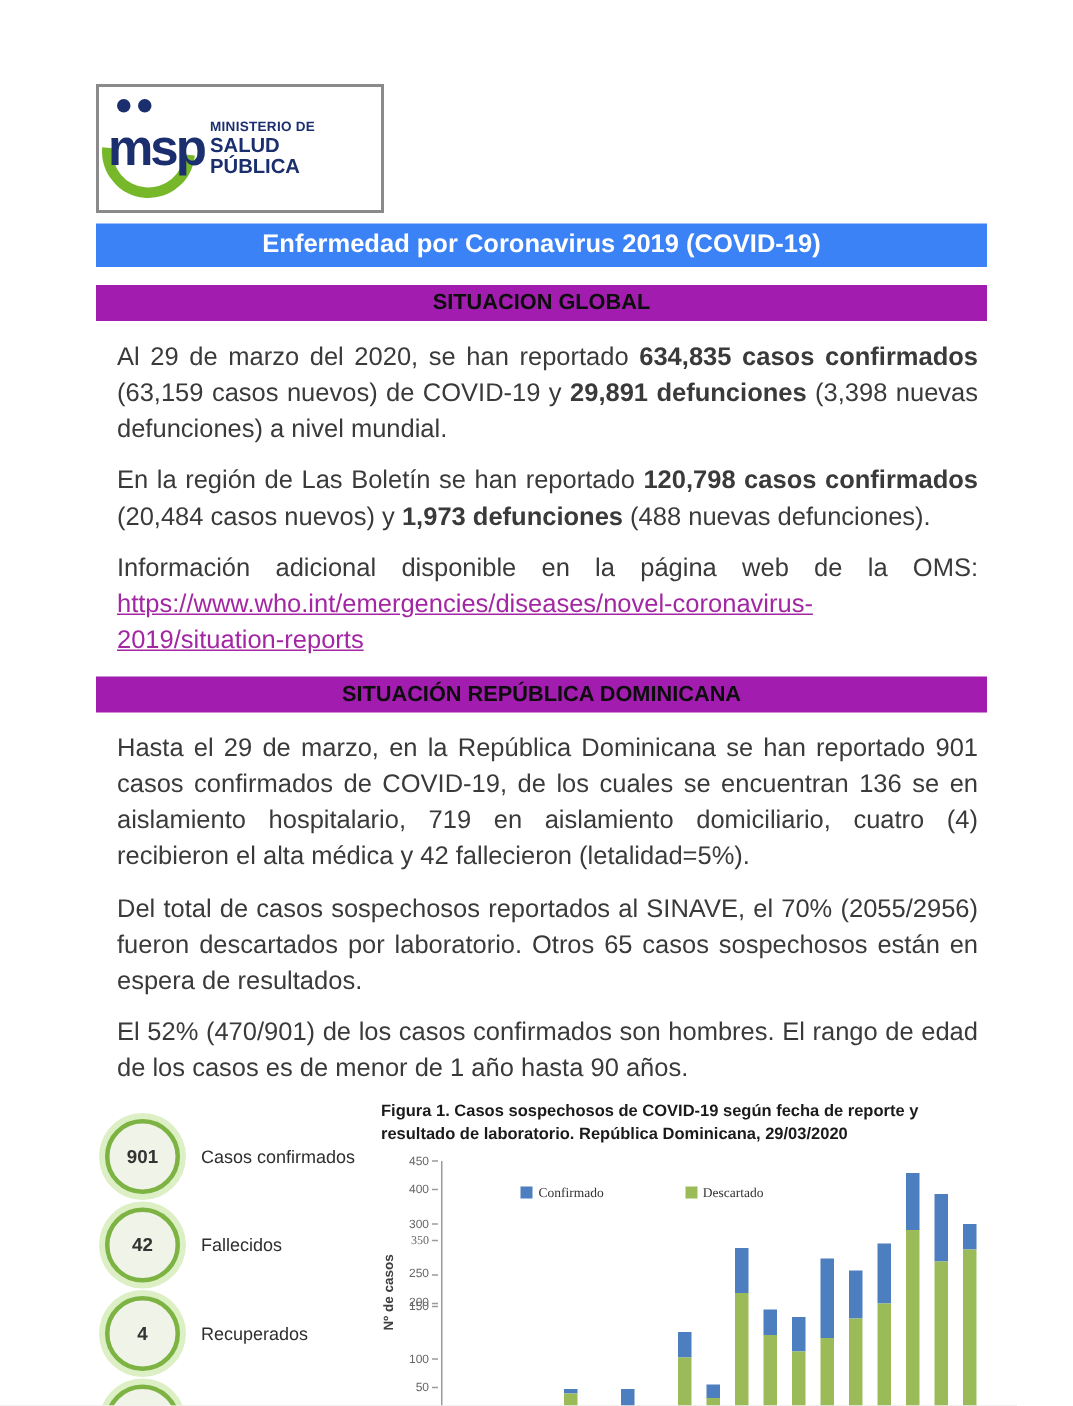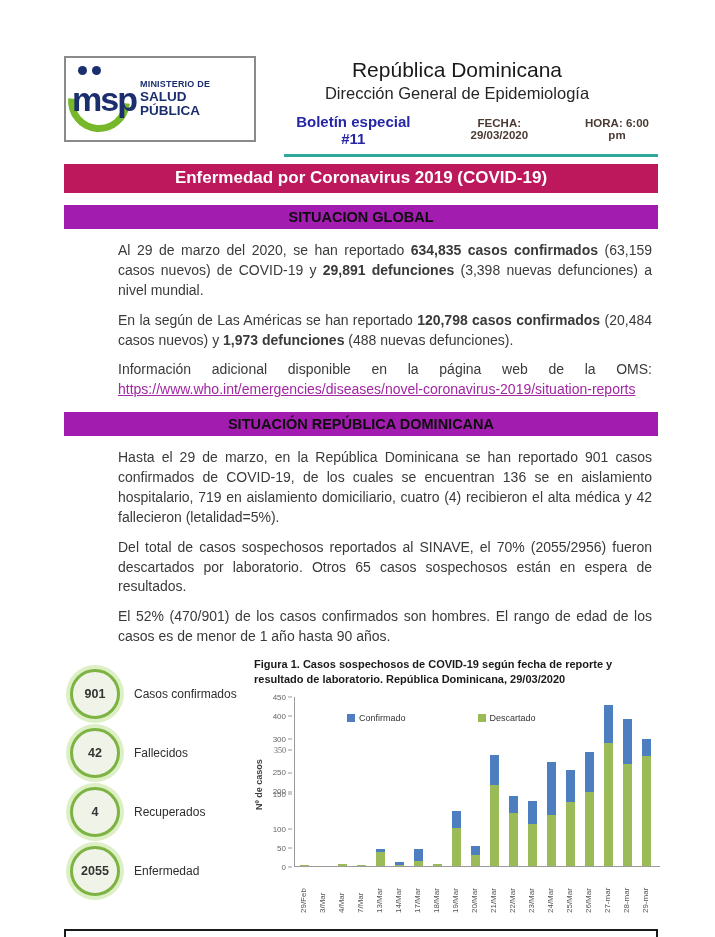--- a/index.html
+++ b/index.html
@@ -20,26 +20,26 @@
   .logo-text .l1 { font-size:9px; font-weight:bold; letter-spacing:0.2px; }
   .logo-text .l2 { font-size:13.5px; font-weight:bold; }
   .hdr-right { flex:1; text-align:center; padding-top:2px; }
   .hdr-title { font-size:21px; color:#1a1a1a; }
   .hdr-sub { font-size:16.5px; color:#262626; margin-top:2px; }
   .bulletin-row { display:flex; align-items:baseline; justify-content:flex-start; gap:26px; margin:10px 0 0 28px; padding-bottom:7px; border-bottom:3px solid #2fa89b; }
   .bulletin { font-size:15px; font-weight:bold; color:#2626a8; }
   .datetime { font-size:11.5px; font-weight:bold; color:#4a3a32; }
 
   
-  .banner-purple { margin-top:7px; background:#be185d; color:#fff; text-align:center; font-size:17px; font-weight:bold; padding:4px 0 5px; }
+  .banner-purple { margin-top:7px; background:#3b82f6; color:#fff; text-align:center; font-size:17px; font-weight:bold; padding:4px 0 5px; }
   .banner-green { margin-top:12px; background:#a21caf; color:#0d0d0d; text-align:center; font-size:14.5px; font-weight:bold; padding:4px 0; }
 
   
   .sec { padding:2px 6px 0 14px; }
-  .sec p { font-size:14px; color:#3a3a3a; text-align:justify; line-height:1.42; margin-top:10px;margin-left:40px; }
+  .sec p { font-size:17px; color:#3a3a3a; text-align:justify; line-height:1.42; margin-top:10px; }
   .sec .b { font-weight:bold; }
   a { cursor:pointer; }
   .sec-global a { color:#a326a3; text-decoration:underline; }
 
   
   .fig-row { display:flex; margin-top:10px; }
   .stats-col { width:190px; flex:none; padding:12px 0 0 6px; }
   .stat { display:flex; align-items:center; margin-bottom:9px; height:50px; }
   .stat-circle { width:50px; height:50px; flex:none; border-radius:50%; background:#f0f3e7; border:3px solid #7cb342; box-shadow:0 0 0 4px #ddefc5; display:flex; align-items:center; justify-content:center; font-size:12.5px; font-weight:600; color:#333; }
   .stat-label { margin-left:14px; font-size:12px; color:#2e2e2e; }
@@ -50,21 +50,21 @@
   
   .chart { position:relative; margin-top:10px; }
   .ylabel { position:absolute; left:0px; top:38px; writing-mode:vertical-rl; transform:rotate(180deg); font-size:9px; font-weight:bold; color:#404040; height:100px; text-align:center; }
   .plot-wrap { position:relative; }
   .yaxis { position:absolute; left:0; top:0; width:38px; height:170px; }
   .ytick { position:absolute; right:0; transform:translateY(50%); font-size:8px; color:#666; }
   .ytick i { display:inline-block; width:4px; height:1px; background:#9a9a9a; margin-left:2px; vertical-align:middle; }
   .plot { margin-left:40px; width:366px; height:170px; border-left:1px solid #9a9a9a; border-bottom:1px solid #9a9a9a; position:relative; display:flex; align-items:flex-end; }
   .slot { width:19px; display:flex; justify-content:center; }
   .stack { width:9px; display:flex; flex-direction:column; }
-  .legend { position:absolute; left:52px; top:16px; display:flex; gap:72px; }
+  .legend { position:absolute; left:52px; top:16px; display:flex; gap:54px;font-family:Liberation Serif, serif; }
   .leg-item { display:flex; align-items:center; gap:4px; font-size:9px; color:#333; }
   .leg-item i { width:8px; height:8px; display:inline-block; }
   .xrow { margin-left:40px; display:flex; }
   .xlab { width:19px; height:46px; writing-mode:vertical-rl; transform:rotate(180deg); font-size:8px; color:#555; text-align:right; padding-bottom:3px; display:flex; align-items:center; }
 
   
   .footer { margin-top:16px; border:2px solid #1a1a1a; padding:4px 8px 6px; font-size:10.4px; line-height:1.5; color:#3a3a3a; }
 </style>
 </head>
 <body>
@@ -80,37 +80,28 @@
               <i></i>
               <i></i>
             </div>
           <div class="logo-msp">msp</div>
         </div>
         <div class="logo-text">
           <div class="l1">MINISTERIO DE</div>
           <div class="l2">SALUD PÚBLICA</div>
         </div>
       </div>
-      <div class="hdr-right">
-        <div class="hdr-title">República Dominicana</div>
-        <div class="hdr-sub">Dirección General de Epidemiología</div>
-        <div class="bulletin-row">
-          <span class="bulletin">Boletín especial #11</span>
-          <span class="datetime">FECHA: 29/03/2020</span>
-          <span class="datetime">HORA: 6:00 pm</span>
-        </div>
-      </div>
     </div>
 
     <div class="banner-purple">Enfermedad por Coronavirus 2019 (COVID-19)</div>
     <div class="banner-green">SITUACION GLOBAL</div>
 
     <div class="sec sec-global" id="sec-global">
         <p><span>Al 29 de marzo del 2020, se han reportado </span><span class="b">634,835 casos confirmados</span><span> (63,159 casos nuevos) de COVID-19 y </span><span class="b">29,891 defunciones</span><span> (3,398 nuevas defunciones) a nivel mundial.</span></p>
-        <p><span>En la según de Las Américas se han reportado </span><span class="b">120,798 casos confirmados</span><span> (20,484 casos nuevos) y </span><span class="b">1,973 defunciones</span><span> (488 nuevas defunciones).</span></p>
+        <p><span>En la región de Las Boletín se han reportado </span><span class="b">120,798 casos confirmados</span><span> (20,484 casos nuevos) y </span><span class="b">1,973 defunciones</span><span> (488 nuevas defunciones).</span></p>
         <p><span>Información adicional disponible en la página web de la OMS: </span><a>https://www.who.int/emergencies/diseases/novel-coronavirus-2019/situation-reports</a></p>
       </div>
 
     <div class="banner-green">SITUACIÓN REPÚBLICA DOMINICANA</div>
 
     <div class="sec sec-dom" id="sec-dom">
         <p><span>Hasta el 29 de marzo, en la República Dominicana se han reportado 901 casos confirmados de COVID-19, de los cuales se encuentran 136 se en aislamiento hospitalario, 719 en aislamiento domiciliario, cuatro (4) recibieron el alta médica y 42 fallecieron (letalidad=5%).</span></p>
         <p><span>Del total de casos sospechosos reportados al SINAVE, el 70% (2055/2956) fueron descartados por laboratorio. Otros 65 casos sospechosos están en espera de resultados.</span></p>
         <p><span>El 52% (470/901) de los casos confirmados son hombres. El rango de edad de los casos es de menor de 1 año hasta 90 años.</span></p>
       </div>

